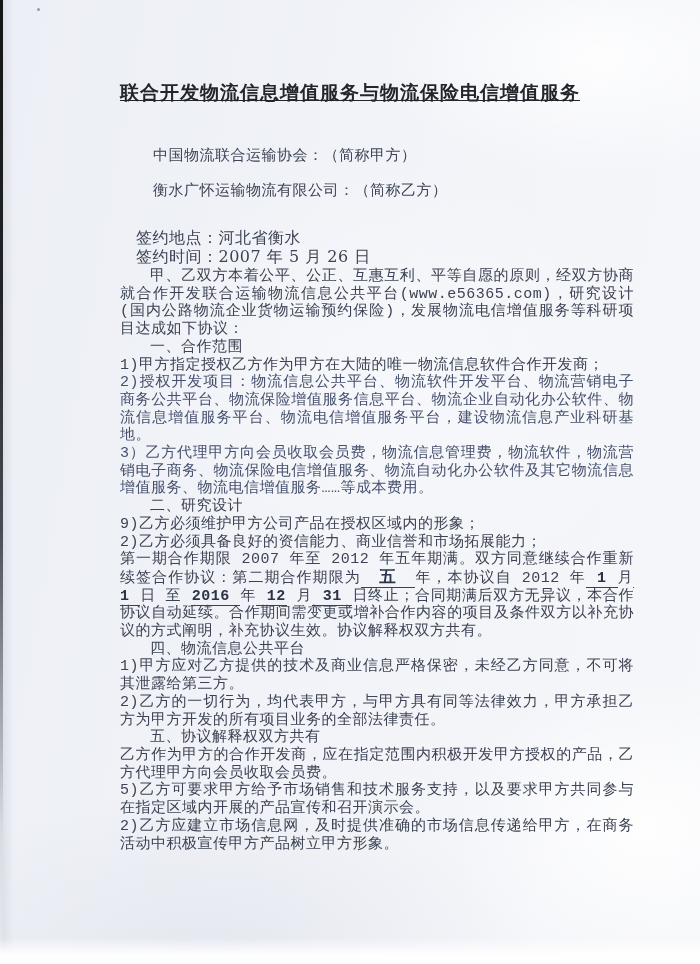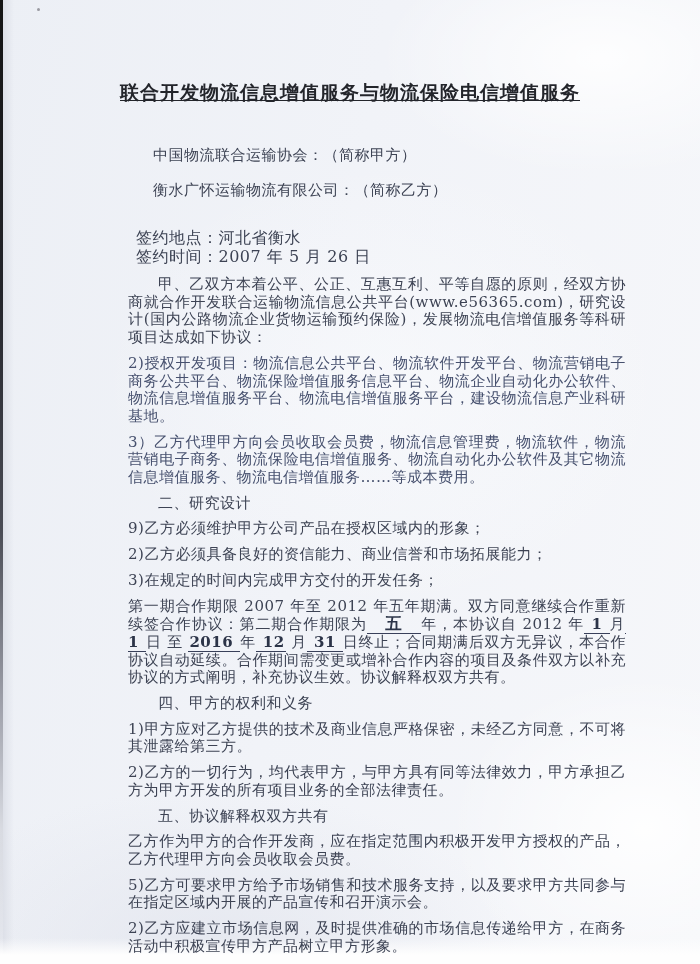--- a/index.html
+++ b/index.html
@@ -44,21 +44,21 @@
   .party{position:absolute;left:153px;color:#3d4354;font-size:15px;letter-spacing:.5px;}
   .party-a{top:146px;}
   .party-b{top:181px;}
   .signblock{position:absolute;left:136px;top:216px;color:#3d4354;font-size:16px;line-height:19px;letter-spacing:.5px;margin-top:12px;}
   
   .doc-body{
     position:absolute;top:268px;left:120px;width:514px;
     font-size:15px;line-height:17.7px;letter-spacing:.5px;
     color:#3d4354;text-align:justify;
   }
-  .doc-body p{margin:8px;padding:0;}
+  .doc-body p{margin:0;padding:0;font-family:Liberation Mono, monospace;}
   .indent2{text-indent:2em;}
   .ink-blue{color:#46506e;}
   .u{
     font-weight:bold;color:#2c3448;
     border-bottom:1.5px solid #39405a;
     padding:0 1px;
   }
   .u.big{font-size:16.5px;}
 </style>
 </head>
@@ -81,31 +81,32 @@
 
   <div class="signblock">
     <div>签约地点：河北省衡水</div>
     <div>签约时间：2007 年 5 月 26 日</div>
   </div>
 
   <div class="doc-body">
 
     <p class="indent2">甲、乙双方本着公平、公正、互惠互利、平等自愿的原则，经双方协商就合作开发联合运输物流信息公共平台(www.e56365.com)，研究设计(国内公路物流企业货物运输预约保险)，发展物流电信增值服务等科研项目达成如下协议：</p>
 
+    <p class="indent2">一、合作范围</p>
+    <p>1)甲方指定授权乙方作为甲方在大陆的唯一物流信息软件合作开发商；</p>
     <p class="ink-blue">2)授权开发项目：物流信息公共平台、物流软件开发平台、物流营销电子商务公共平台、物流保险增值服务信息平台、物流企业自动化办公软件、物流信息增值服务平台、物流电信增值服务平台，建设物流信息产业科研基地。</p>
     <p class="ink-blue">3）乙方代理甲方向会员收取会员费，物流信息管理费，物流软件，物流营销电子商务、物流保险电信增值服务、物流自动化办公软件及其它物流信息增值服务、物流电信增值服务……等成本费用。</p>
 
     <p class="indent2">二、研究设计</p>
     <p>9)乙方必须维护甲方公司产品在授权区域内的形象；</p>
     <p>2)乙方必须具备良好的资信能力、商业信誉和市场拓展能力；</p>
-    <p>3)在规定的时间内完成甲方交付的开发任务；</p>
 
     <p><span class="">第一期合作期限 2007 年至 2012 年五年期满。双方同意继续合作重新续签合作协议：第二期合作期限为</span><span class="u big">　五　</span><span class="">年，本协议自 2012 年</span><span class="u"> 1 </span><span class="">月</span><span class="u"> 1 </span><span class="">日 至 </span><span class="u"> 2016 </span><span class="">年</span><span class="u"> 12</span><span class=""> 月</span><span class="u"> 31 </span><span class="">日终止；合同期满后双方无异议，本合作协议自动延续。合作期间需变更或增补合作内容的项目及条件双方以补充协议的方式阐明，补充协议生效。协议解释权双方共有。</span></p>
 
-    <p class="indent2">四、甲方的权利和义务</p>
+    <p class="indent2">四、物流信息公共平台</p>
     <p>1)甲方应对乙方提供的技术及商业信息严格保密，未经乙方同意，不可将其泄露给第三方。</p>
     <p>2)乙方的一切行为，均代表甲方，与甲方具有同等法律效力，甲方承担乙方为甲方开发的所有项目业务的全部法律责任。</p>
 
     <p class="indent2">五、协议解释权双方共有</p>
     <p>乙方作为甲方的合作开发商，应在指定范围内积极开发甲方授权的产品，乙方代理甲方向会员收取会员费。</p>
     <p>5)乙方可要求甲方给予市场销售和技术服务支持，以及要求甲方共同参与在指定区域内开展的产品宣传和召开演示会。</p>
     <p>2)乙方应建立市场信息网，及时提供准确的市场信息传递给甲方，在商务活动中积极宣传甲方产品树立甲方形象。</p>
 
   </div>
 </div>

